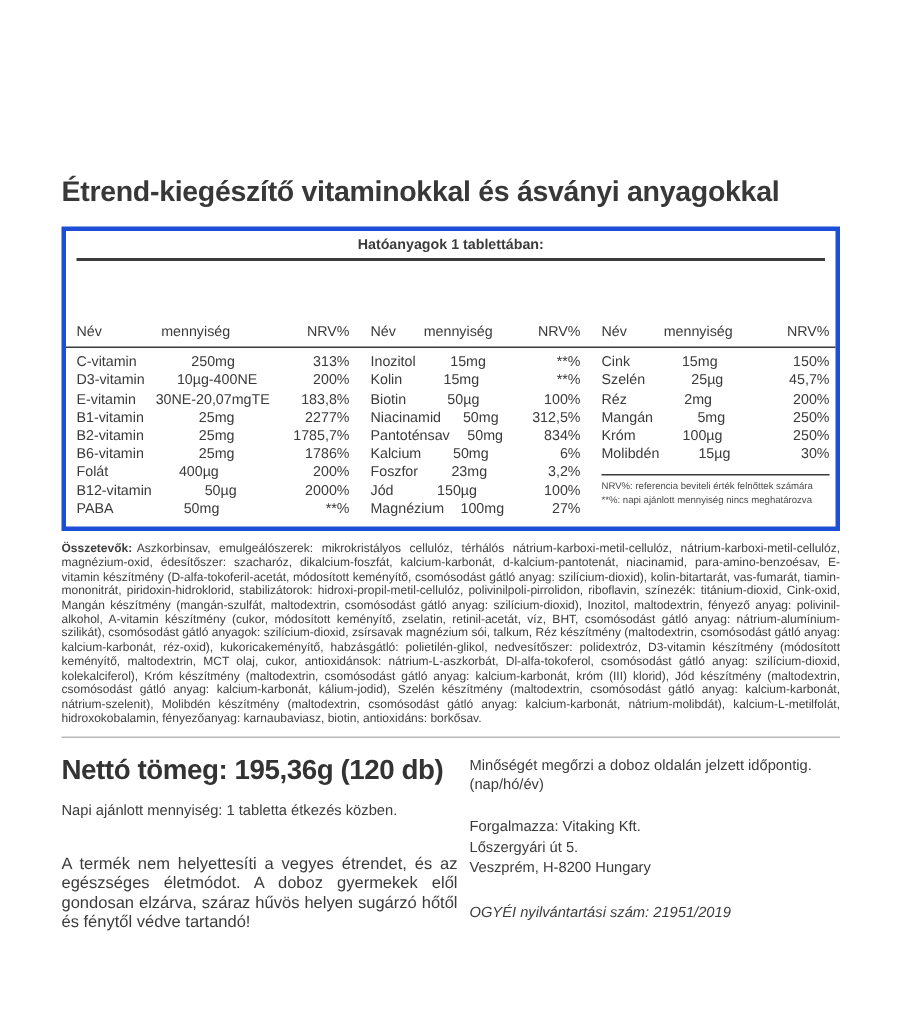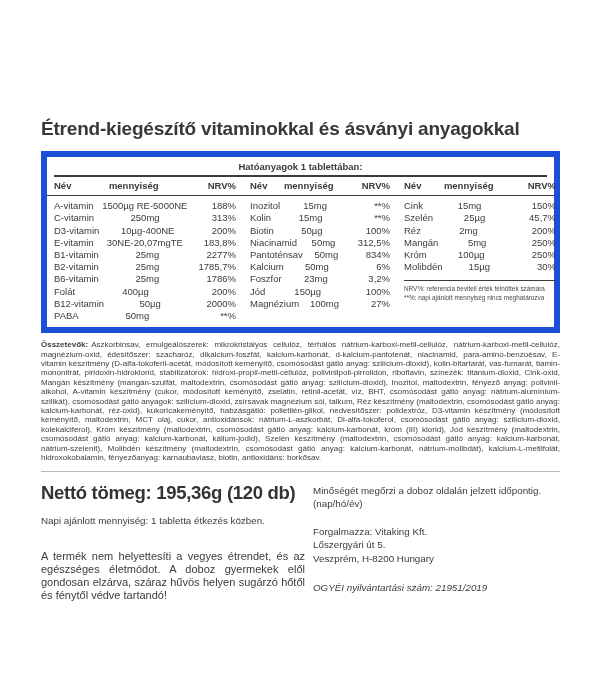--- a/index.html
+++ b/index.html
@@ -4,25 +4,25 @@
 <style>
   * { margin: 0; padding: 0; box-sizing: border-box; }
   html, body { width: 600px; height: 690px; background: #ffffff; overflow: hidden; }
   body { font-family: "Liberation Sans", sans-serif; color: #3b3b3b; }
   .sheet { position: relative; width: 600px; height: 690px; background: #fff; }
   .content { position: absolute; left: 41px; top: 118px; width: 519px; }
 
   .title { font-size: 19px; font-weight: bold; white-space: nowrap; color: #383838; letter-spacing: -0.2px; margin-bottom: 11px; }
 
   
-  .vtable { border: 6px solid #1d4ed8; }
+  .vtable { border: 3px solid #1d4ed8; }
   .vtable-caption { text-align: center; font-size: 9.5px; font-weight: bold; padding: 4px 0 3px; }
   .caption-rule { border-top: 2px solid #3b3b3b; margin: 0 7px; }
   .headgrid, .bodygrid { display: grid; grid-template-columns: 182px 140px 152px; column-gap: 14px; padding-left: 7px; padding-right: 7px; }
-  .headgrid { padding-top: 3px; padding-bottom: 3px; border-bottom: 1.5px solid #3b3b3b; font-weight: bold; font-size: 9.5px; }
+  .headgrid { padding-top: 3px; padding-bottom: 3px; border-bottom: 1.5px solid #3b3b3b; font-weight: normal; font-size: 9.5px; margin-top: 39px; }
   .bodygrid { padding-top: 4px; padding-bottom: 5px; font-size: 9.5px; }
   .ghead, .trow { display: grid; grid-template-columns: minmax(0,auto) 1fr auto; column-gap: 4px; line-height: 12.2px; }
   .c-name { white-space: nowrap; }
   .c-qty { text-align: center; white-space: nowrap; }
   .c-nrv { text-align: right; min-width: 40px; white-space: nowrap; }
   .fnrule { border-top: 1.5px solid #3b3b3b; margin: 7px 0 4px; }
   .fnote { font-size: 6.4px; line-height: 8.6px; white-space: nowrap; color: #4a4a4a; }
 
   
   .ingredients { margin-top: 7px; font-size: 8px; line-height: 9.4px; text-align: justify; color: #404040; }
@@ -65,25 +65,20 @@
           </div>
           <div class="ghead">
             <div class="c-name">Név</div>
             <div class="c-qty">mennyiség</div>
             <div class="c-nrv">NRV%</div>
           </div>
         </div>
       <div class="bodygrid" id="bodygrid">
           <div class="grows">
             <div class="trow">
-              <div class="c-name">A-vitamin</div>
-              <div class="c-qty">1500µg RE-5000NE</div>
-              <div class="c-nrv">188%</div>
-            </div>
-            <div class="trow">
               <div class="c-name">C-vitamin</div>
               <div class="c-qty">250mg</div>
               <div class="c-nrv">313%</div>
             </div>
             <div class="trow">
               <div class="c-name">D3-vitamin</div>
               <div class="c-qty">10µg-400NE</div>
               <div class="c-nrv">200%</div>
             </div>
             <div class="trow">

